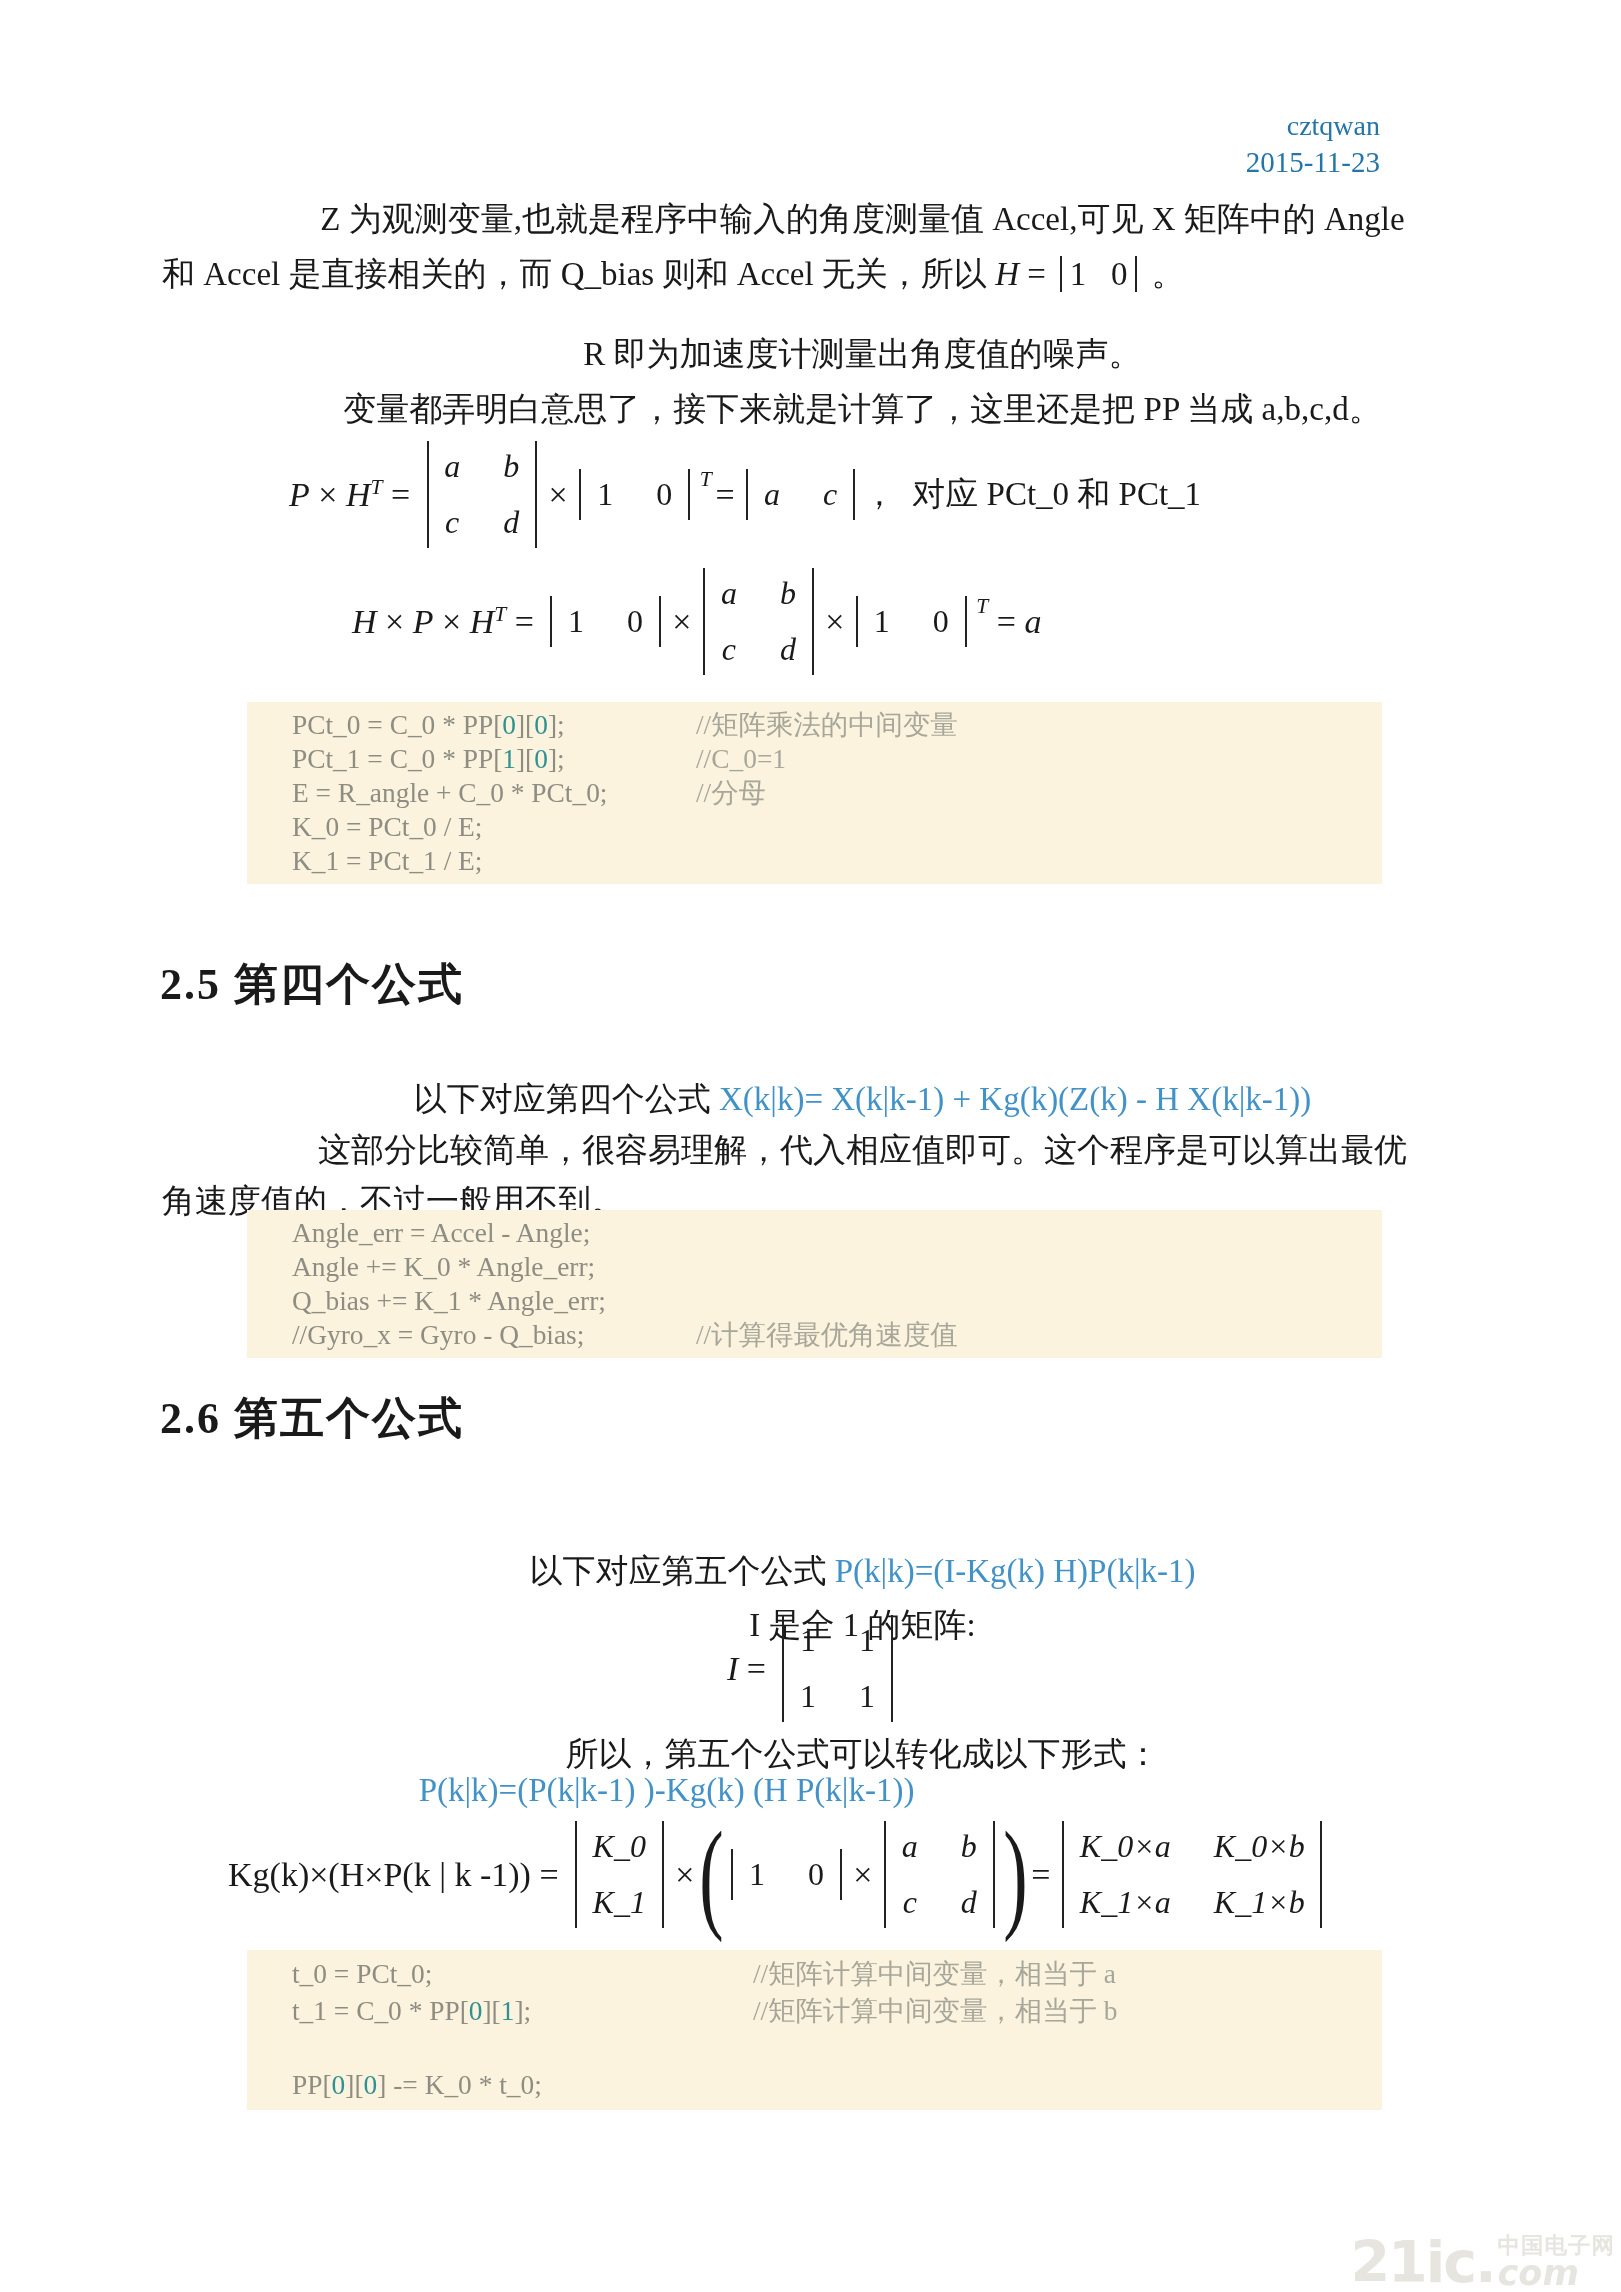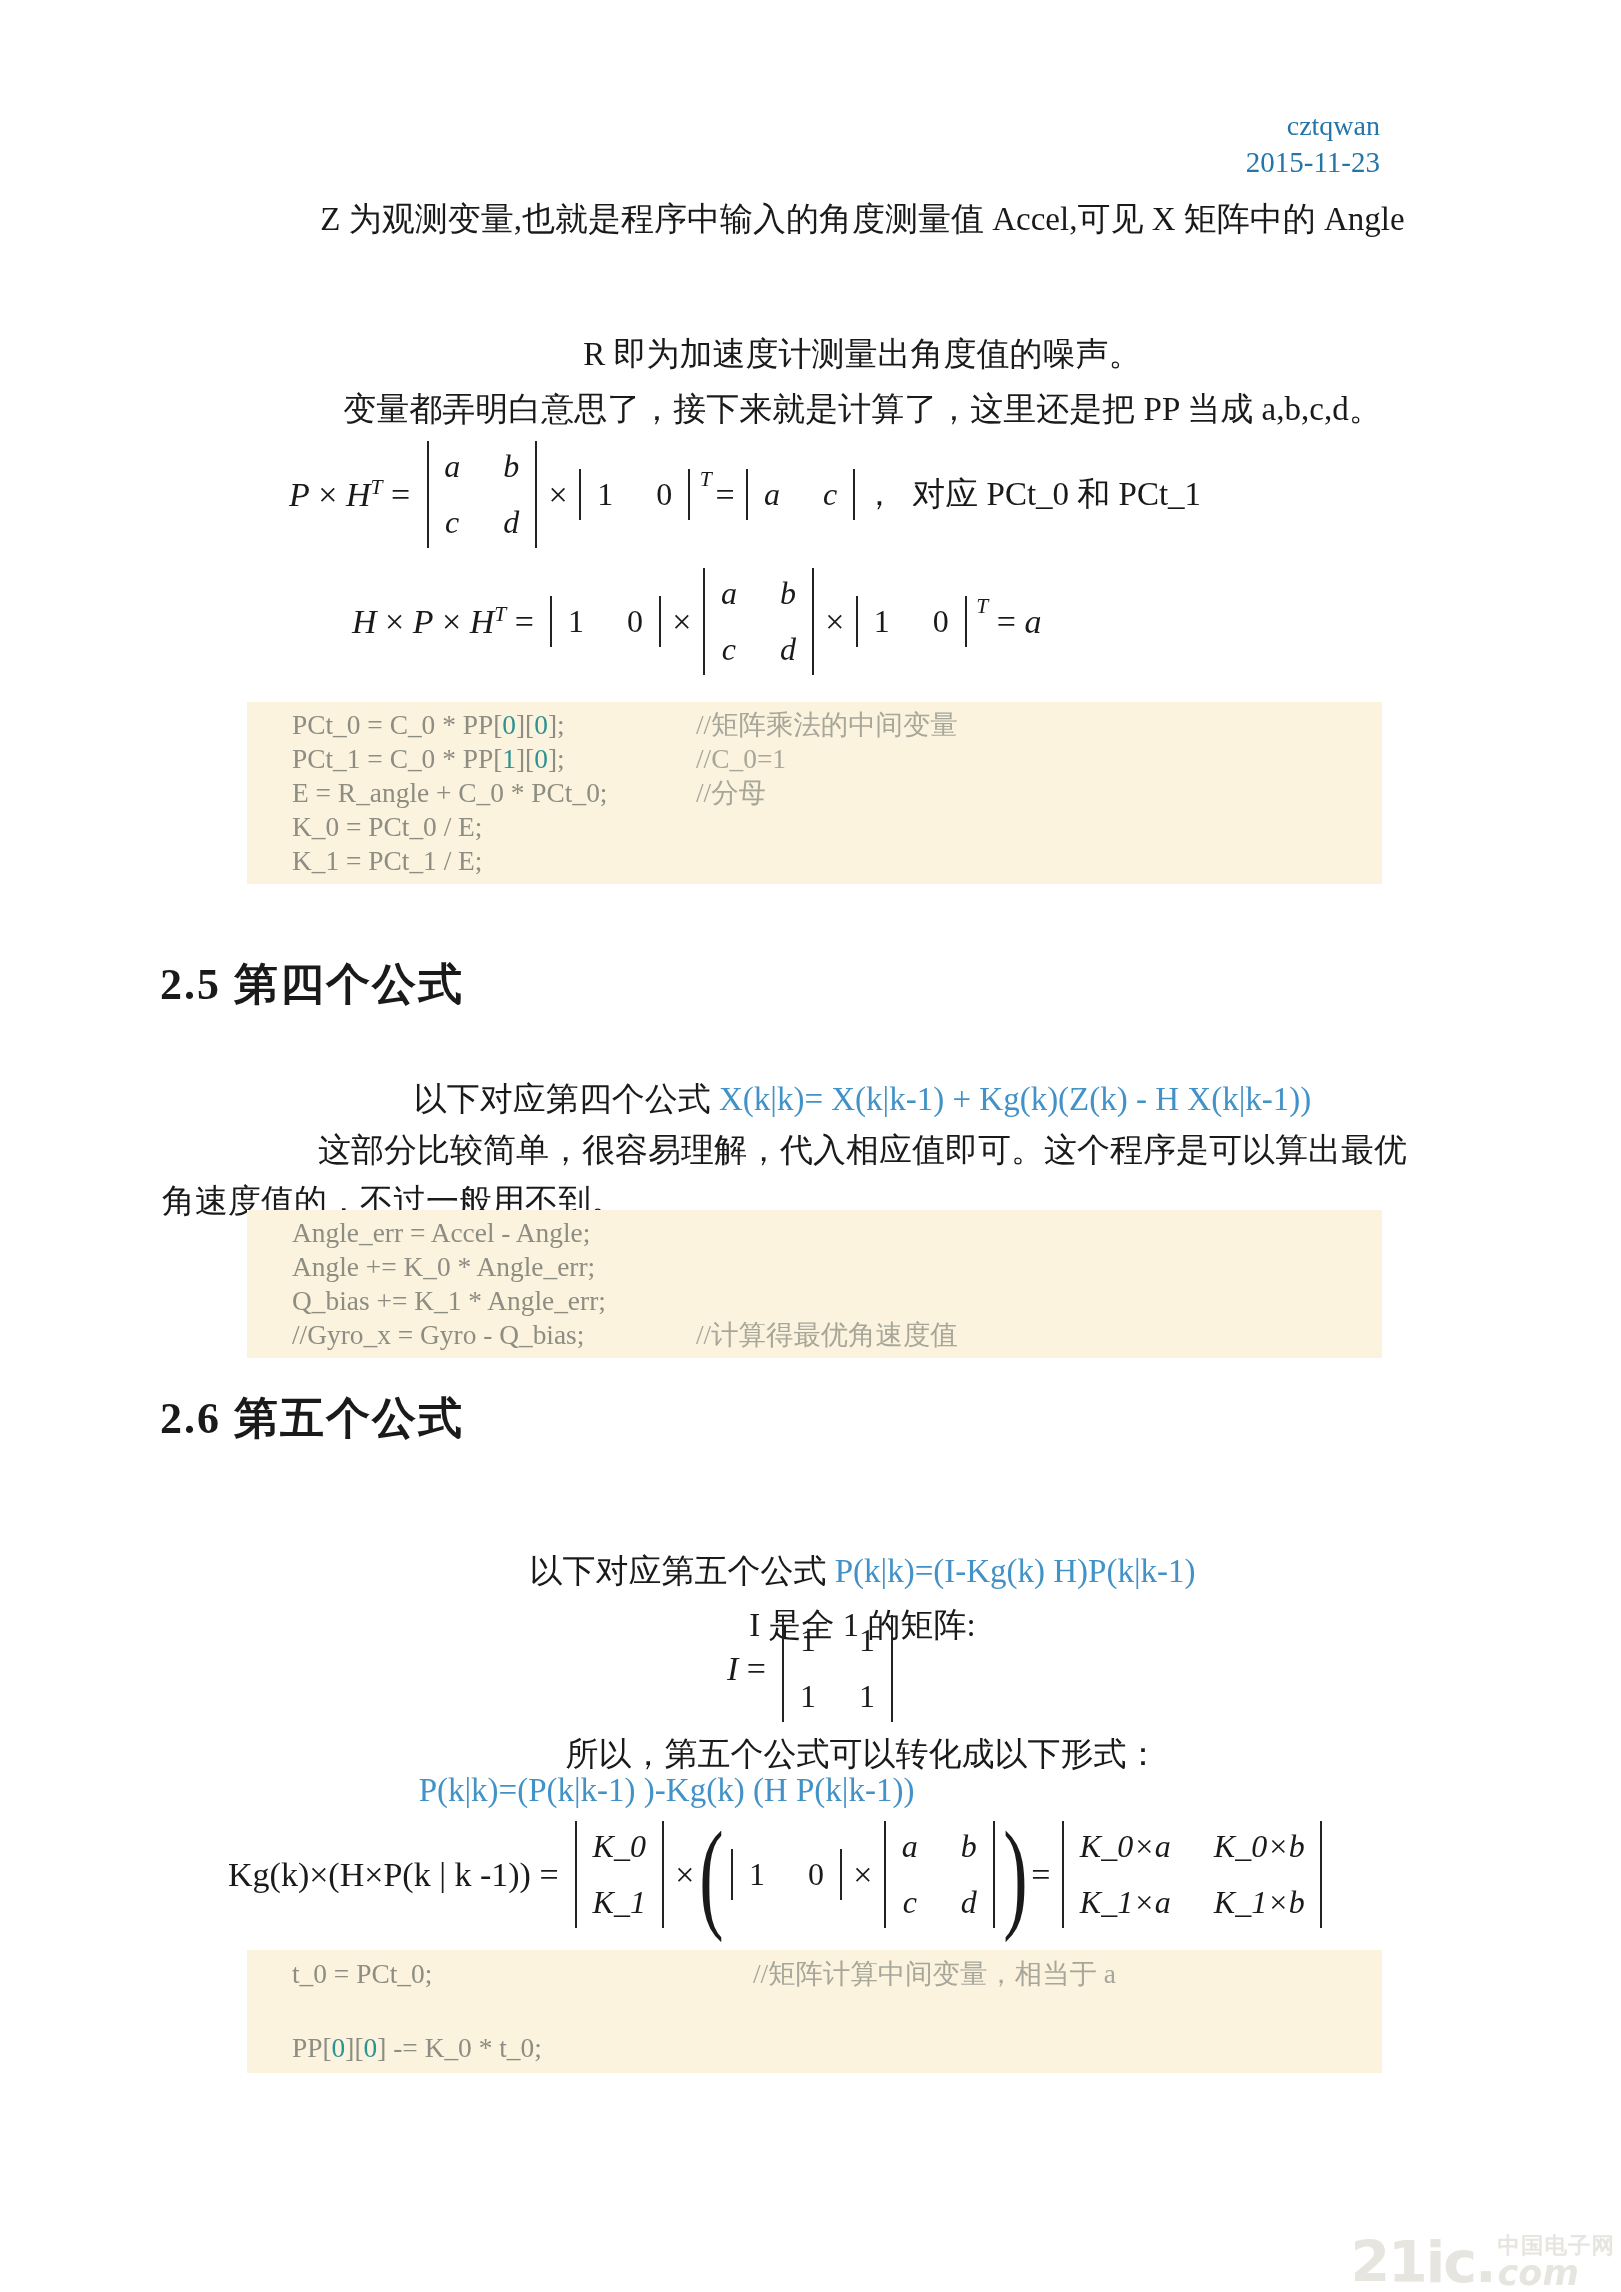--- a/index.html
+++ b/index.html
@@ -68,20 +68,21 @@
 
 <div class="page">
 
   <div class="hdr" style="color:#2575a8;">
     <div class="author">cztqwan</div>
     <div class="date">2015-11-23</div>
   </div>
 
   <div class="para lh56" style="top:192px; left:162px; width:1364px;">
     <div class="line ind"><span>Z 为观测变量,也就是程序中输入的角度测量值 Accel,可见 X 矩阵中的 Angle</span></div>
+    <div class="line"><span>和 Accel 是直接相关的，而 Q_bias 则和 Accel 无关，所以 </span><span class="seg-mi">H</span><span class="seg-mo"> = </span><span class="seg-det">1   0</span><span> 。</span></div>
   </div>
 
   <div class="para lh56" style="top:327px; left:162px; width:1364px;">
     <div class="line ind"><span>R 即为加速度计测量出角度值的噪声。</span></div>
     <div class="line ind"><span>变量都弄明白意思了，接下来就是计算了，这里还是把 PP 当成 a,b,c,d。</span></div>
   </div>
 
   <div class="formula" style="top:441px; left:289px;">
     <span><span class="seg-mi">P</span><span class="seg-mo"> × </span><span class="seg-mi">H</span><span class="seg-sup">T</span><span class="seg-mo"> = </span></span>
     <span class="det" style="grid-template-columns: repeat(2, auto);"><span class="cell mi">a</span><span class="cell mi">b</span><span class="cell mi">c</span><span class="cell mi">d</span></span>
@@ -157,20 +158,21 @@
     <span class="det" style="grid-template-columns: repeat(2, auto);"><span class="cell">1</span><span class="cell">0</span></span>
     <span class="op">×</span>
     <span class="det" style="grid-template-columns: repeat(2, auto);"><span class="cell mi">a</span><span class="cell mi">b</span><span class="cell mi">c</span><span class="cell mi">d</span></span>
     <span class="bigparen">)</span>
     <span class="op">=</span>
     <span class="det" style="grid-template-columns: repeat(2, auto);"><span class="cell mi">K_0×a</span><span class="cell mi">K_0×b</span><span class="cell mi">K_1×a</span><span class="cell mi">K_1×b</span></span>
   </div>
 
   <div class="code code3" style="top:1950px; left:247px;">
       <div class="code-line"><span class="code-part"><span class="seg-k">t_0 = PCt_0;</span></span><span class="seg-c">//矩阵计算中间变量，相当于 a</span></div>
+      <div class="code-line"><span class="code-part"><span class="seg-k">t_1 = C_0 * PP[</span><span class="seg-n">0</span><span class="seg-k">][</span><span class="seg-n">1</span><span class="seg-k">];</span></span><span class="seg-c">//矩阵计算中间变量，相当于 b</span></div>
       <div class="code-line">&nbsp;</div>
       <div class="code-line"><span class="code-part"><span class="seg-k">PP[</span><span class="seg-n">0</span><span class="seg-k">][</span><span class="seg-n">0</span><span class="seg-k">] -= K_0 * t_0;</span></span></div>
     </div>
 
 
   <div class="wm">
     <span class="wm-21ic">21ic.</span>
     <span class="wm-stack">
       <span class="wm-cn">中国电子网</span>
       <span class="wm-com">com</span>

